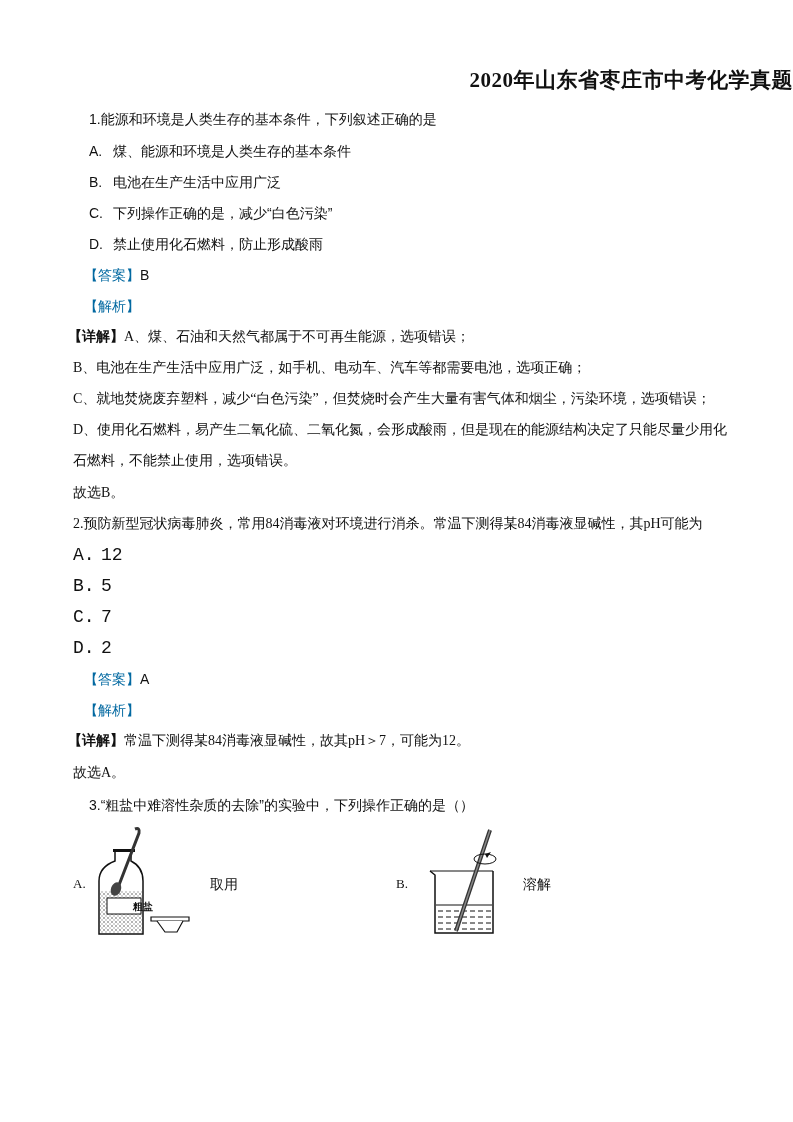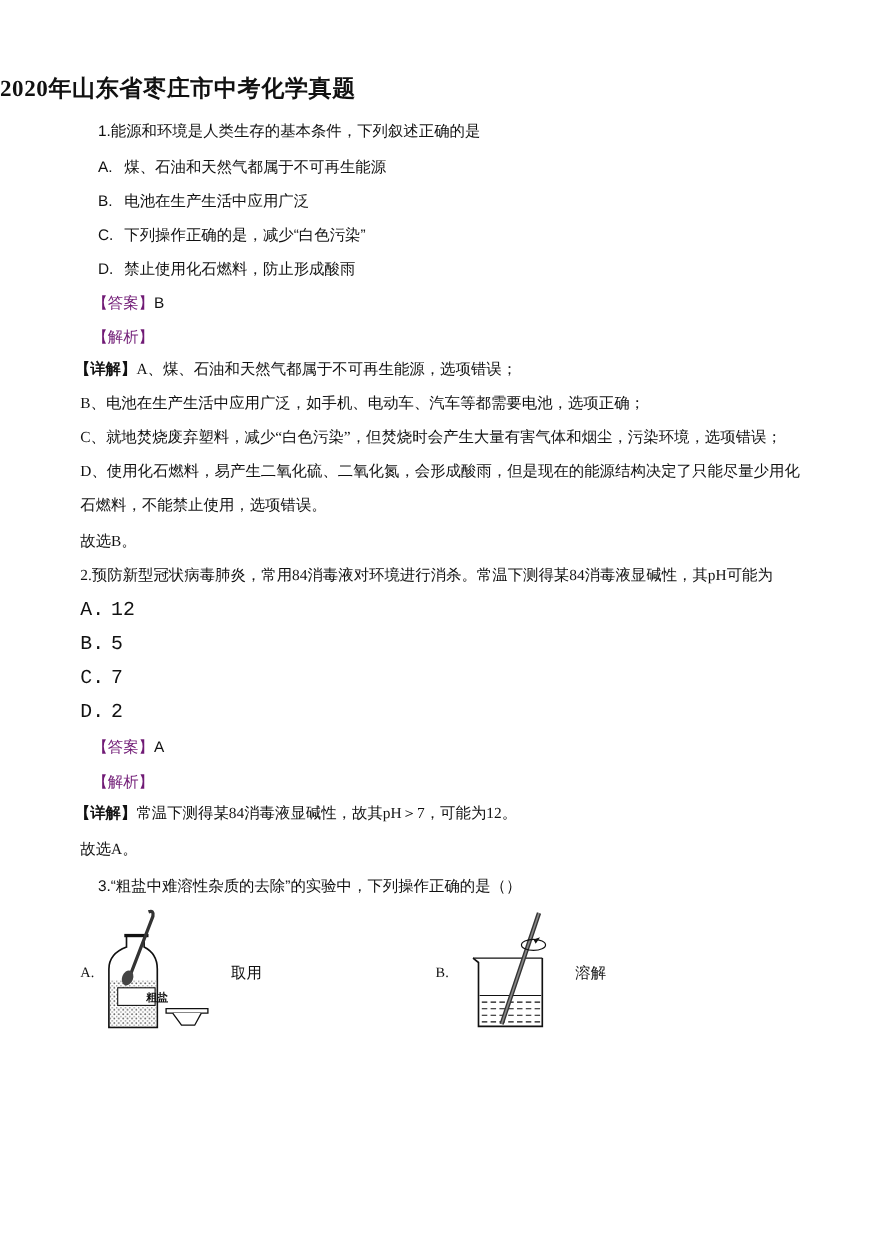--- a/index.html
+++ b/index.html
@@ -1,36 +1,36 @@
 <!DOCTYPE html>
 <html><head>
 <meta charset="utf-8">
 <style>
   html, body { margin: 0; padding: 0; background: #ffffff; }
   body { width: 793px; height: 1122px; position: relative; overflow: hidden;
          font-family: "Liberation Serif", "DejaVu Serif", serif; color: #111; }
-  .title { position: absolute; top: 66px; left: 0; width: 793px; text-align: left;
+  .title { position: absolute; top: 66px; left: 0; width: 793px; text-align: right;
            font-size: 21px; font-weight: bold; letter-spacing: 0.5px; }
   .line { position: absolute; left: 73px; font-size: 14px; white-space: nowrap; line-height: 18px; font-family: Liberation Serif, serif; }
   .sans { font-family: "Liberation Sans", "DejaVu Sans", sans-serif; margin-left: 16px; }
   .mono { font-family: "Liberation Mono", "DejaVu Sans Mono", monospace; font-size: 18px; }
-  .tag { color: #701a75; }
+  .tag { color: #0369a1; }
   .optlabel { display: inline-block; width: 24px; }
   .monolabel { display: inline-block; width: 28px; }
   .fig { position: absolute; }
   .figlabel { position: absolute; font-size: 13px; }
 </style>
 </head>
 <body>
 
 <div class="title">2020年山东省枣庄市中考化学真题</div>
 
 <div class="line sans" style="top:110px">1.能源和环境是人类生存的基本条件，下列叙述正确的是</div>
 <div class="line sans" style="top:142px">
-  <span class="optlabel">A.</span><span>煤、石油和天然气都属于不可再生能源</span>
+  <span class="optlabel">A.</span><span>煤、能源和环境是人类生存的基本条件</span>
 </div>
 <div class="line sans" style="top:173px">
   <span class="optlabel">B.</span><span>电池在生产生活中应用广泛</span>
 </div>
 <div class="line sans" style="top:204px">
   <span class="optlabel">C.</span><span>下列操作正确的是，减少“白色污染”</span>
 </div>
 <div class="line sans" style="top:235px">
   <span class="optlabel">D.</span><span>禁止使用化石燃料，防止形成酸雨</span>
 </div>

